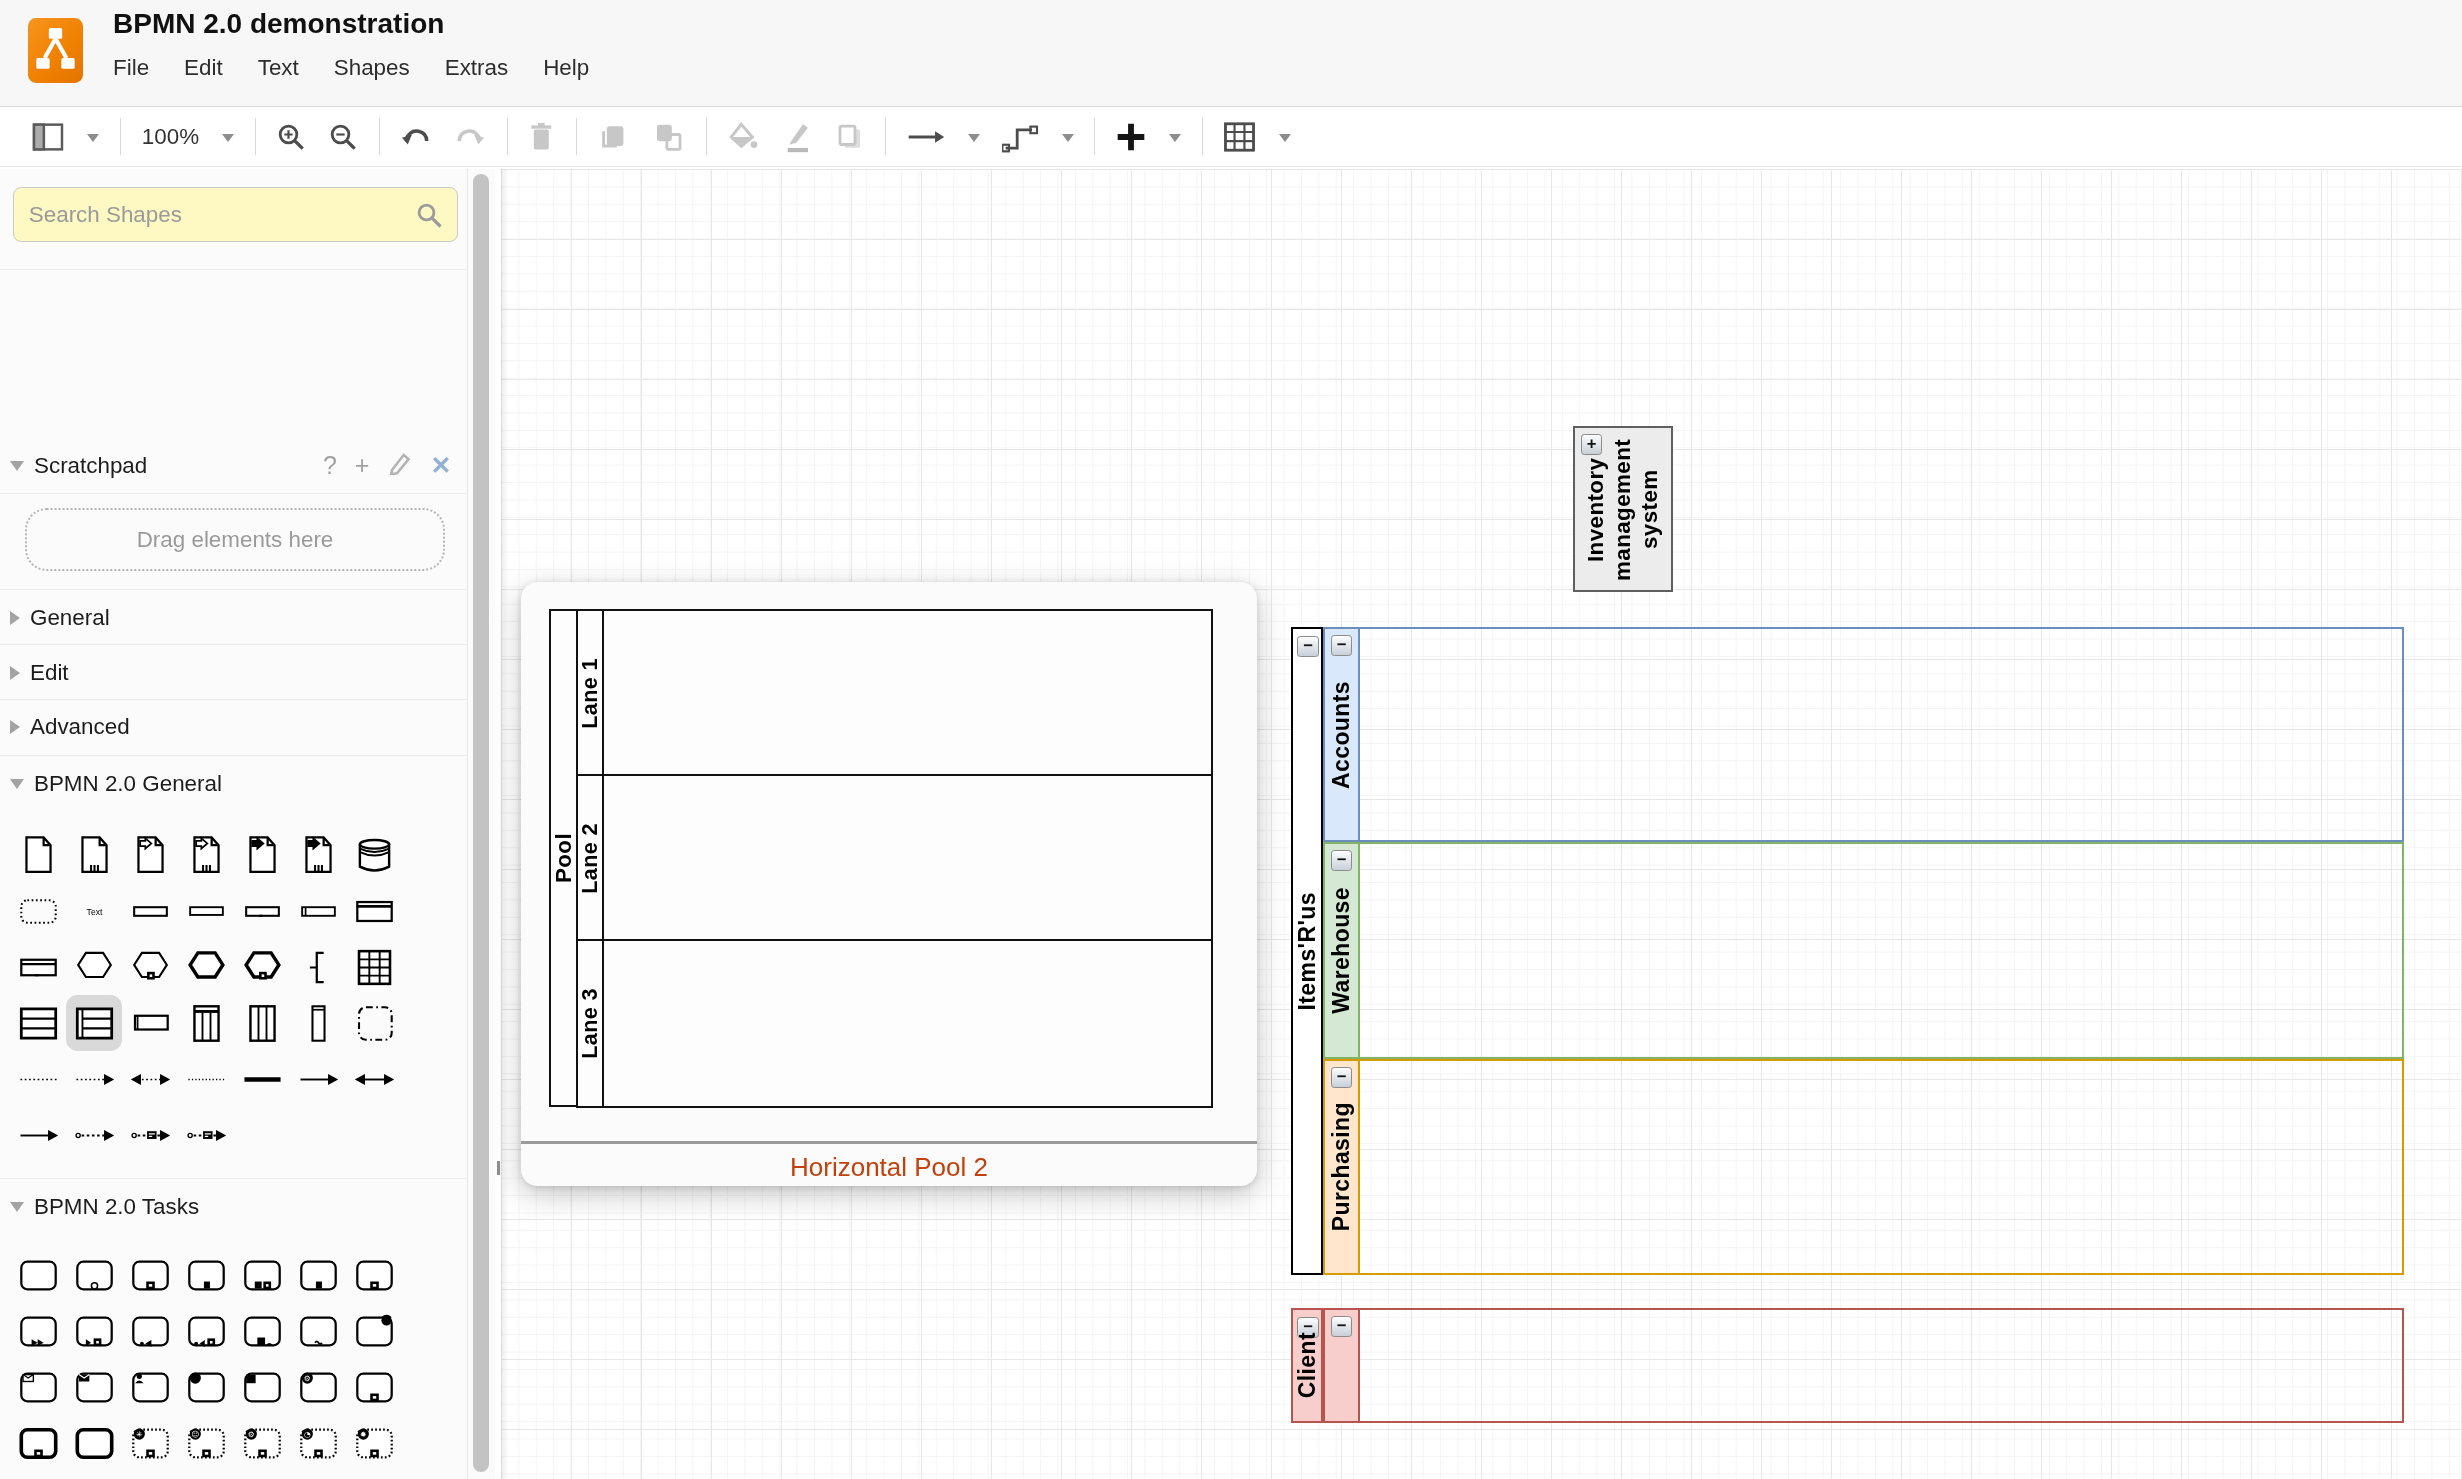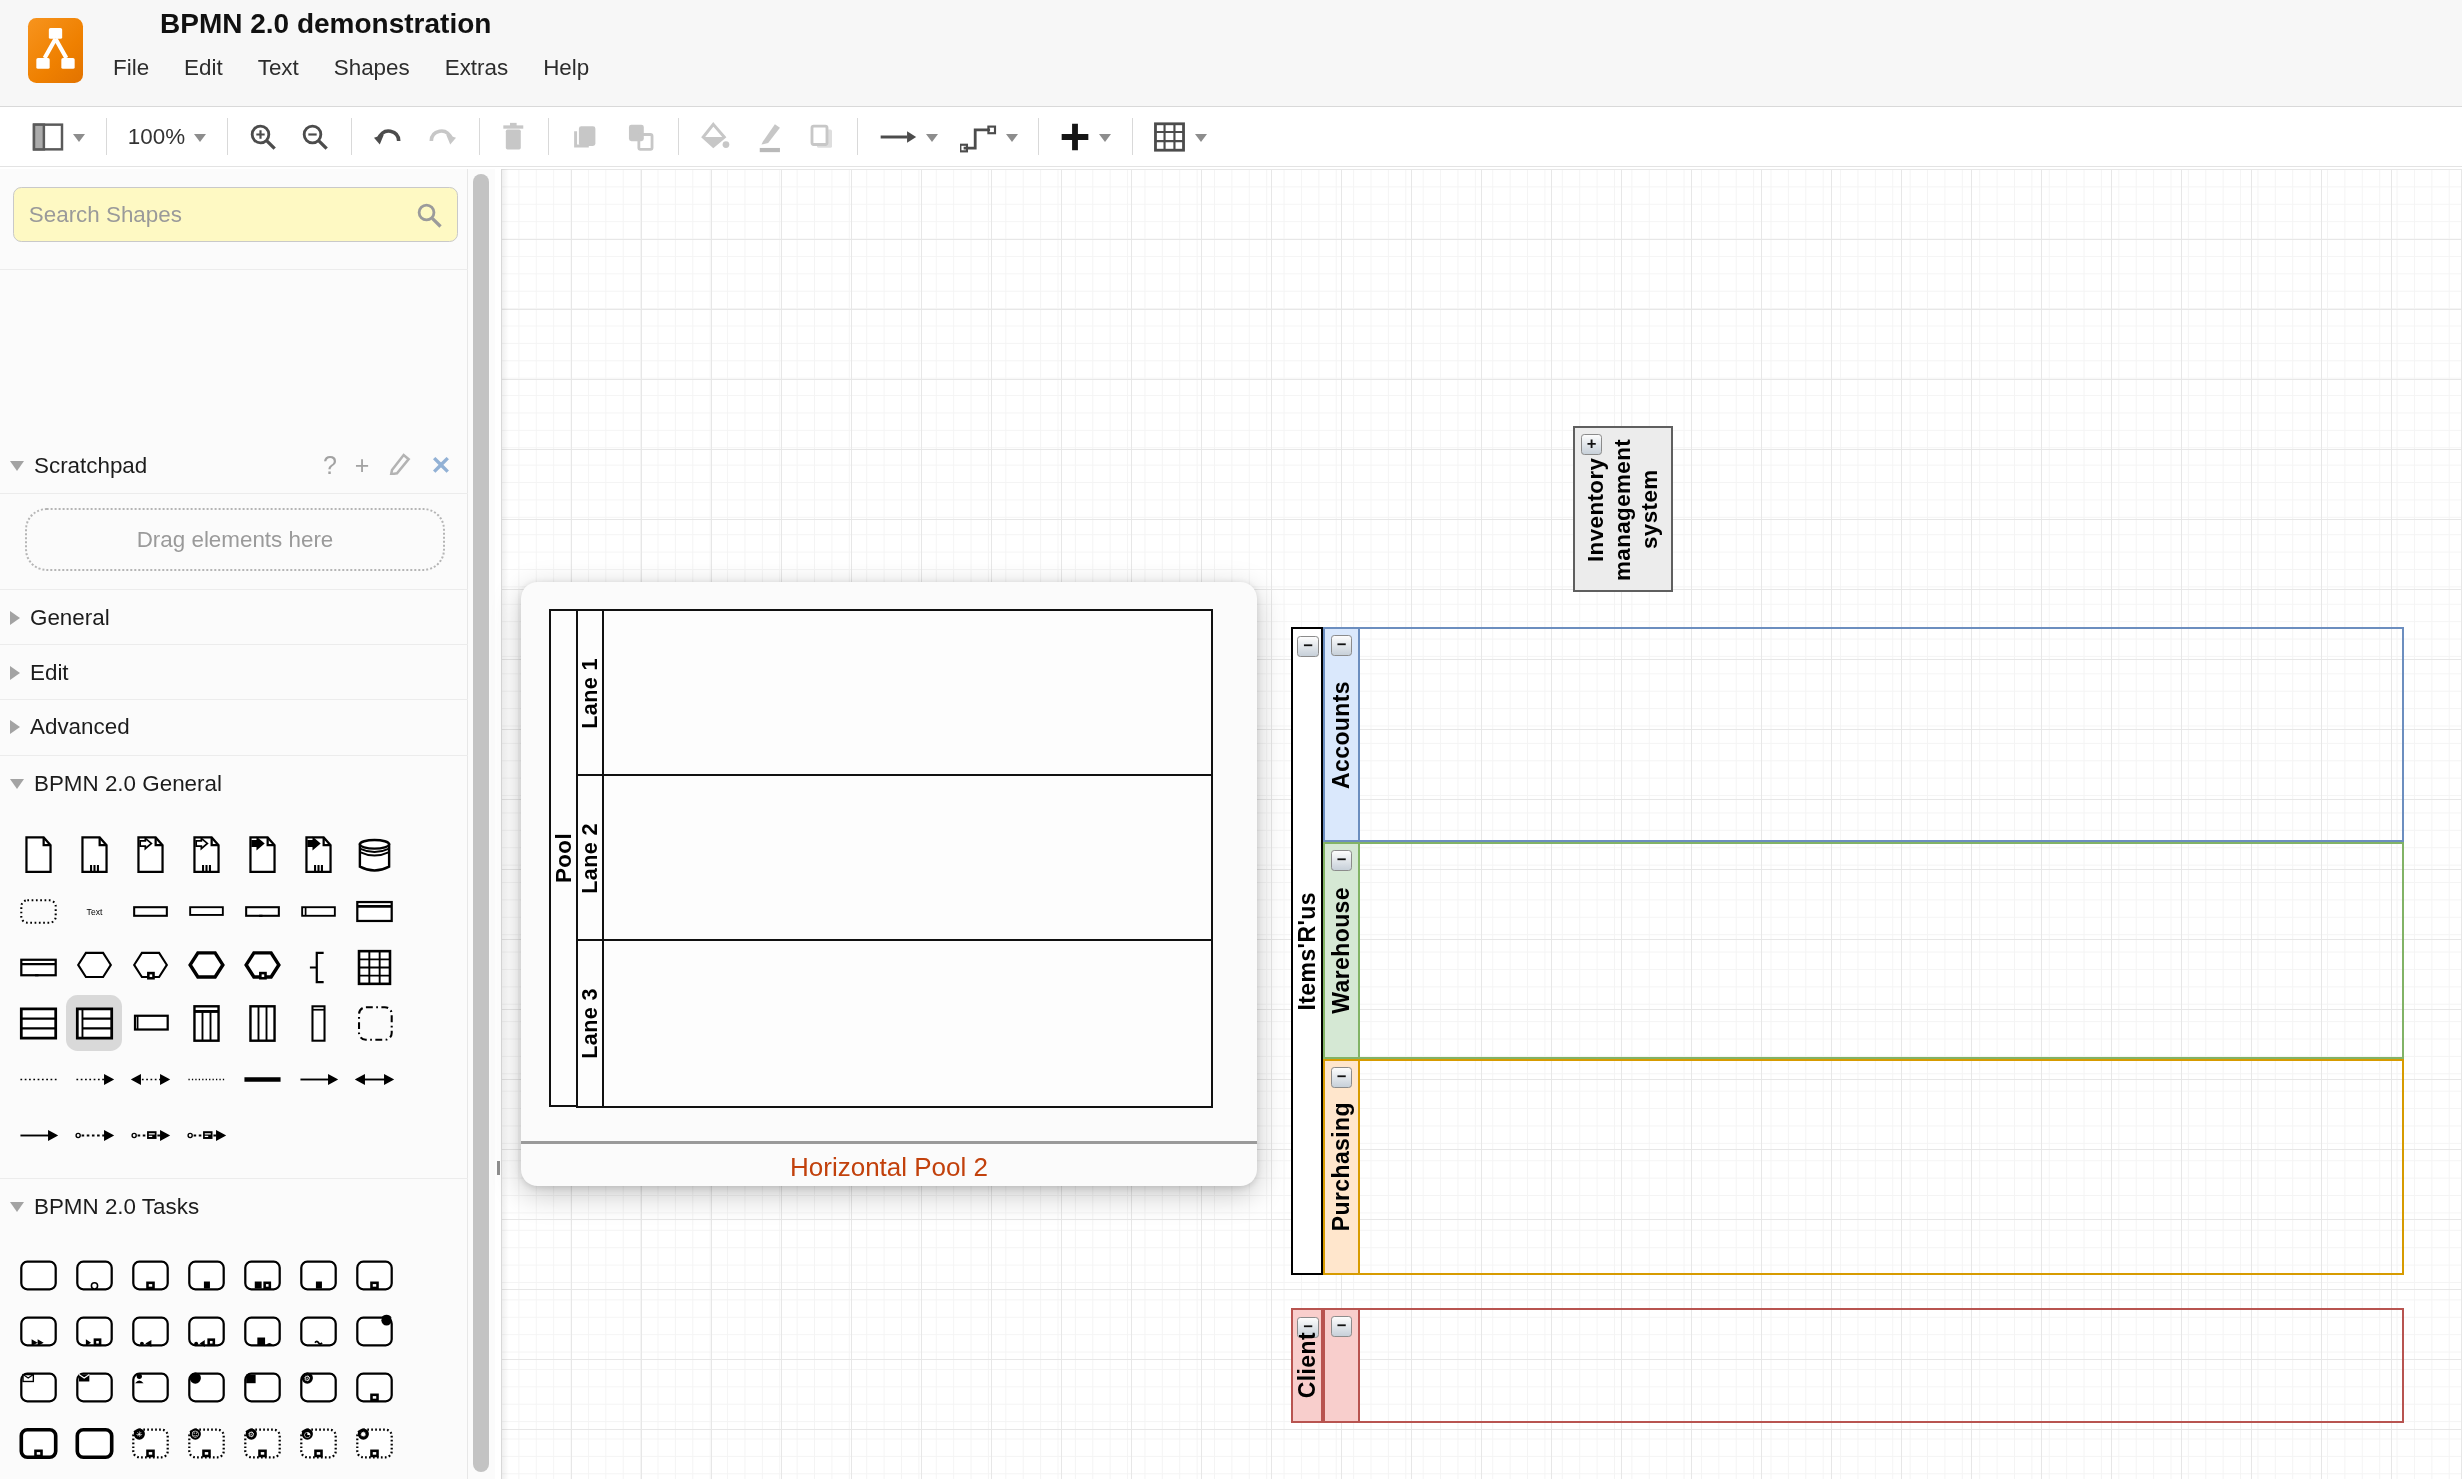--- a/index.html
+++ b/index.html
@@ -5,29 +5,29 @@
   html,body{margin:0;padding:0;background:#ffffff;}
   *{box-sizing:border-box;}
   .app{position:relative;width:2462px;height:1479px;overflow:hidden;
        font-family:"Liberation Sans",sans-serif;color:#1c1c1c;background:#fff;}
 
   
   .header{position:absolute;left:0;top:0;width:2462px;height:106px;background:#f7f7f7;}
   .logo{position:absolute;left:28px;top:18px;width:55px;height:65px;border-radius:8.3px;
         background:linear-gradient(135deg,#f7941e 0%,#ef8000 60%,#e27300 100%);}
   .logo svg{position:absolute;left:0;top:0;}
-  .title{position:absolute;left:113px;top:8.3px;font-size:28px;font-weight:600;color:#111;margin-left:47px;}
+  .title{position:absolute;left:113px;top:8.3px;font-size:28px;font-weight:600;color:#111;}
   .menubar{position:absolute;left:113px;top:55px;display:flex;gap:35px;font-size:22.4px;color:#2d2d2d;}
   .menubar span{cursor:default;}
 
   
   .toolbar{position:absolute;left:0;top:106px;width:2462px;height:61px;background:#fff;
            border-top:0.8px solid #d9d9d9;border-bottom:0.8px solid #e3e3e3;
            display:flex;align-items:center;padding-left:21.6px;}
-  .tb-item{display:flex;align-items:center;gap:9px;margin:0 10.8px;height:38px;}
+  .tb-item{display:flex;align-items:center;gap:23px;margin:0 10.8px;height:38px;}
   .tb-sep{width:0.8px;height:37px;background:#d9d9d9;margin:0 10px;}
   .tb-zoom{font-size:22.4px;color:#333;}
   .caret{width:0;height:0;border-left:6.6px solid transparent;border-right:6.6px solid transparent;
          border-top:8.3px solid #8d8d8d;margin-top:3.3px;}
 
   
   .sidebar{position:absolute;left:0;top:169px;width:495px;height:1311px;background:#fbfbfb;}
   .sidebar .content{position:absolute;left:0;top:0;width:468px;height:100%;border-right:0.8px solid #e7e7e7;}
   .sb-scrollbar{position:absolute;left:473px;top:5px;width:16px;height:1298px;background:#c3c3c3;border-radius:8.3px;}
   .panel-grip{position:absolute;left:497px;top:1161px;width:10px;height:14px;display:flex;gap:2.5px;}

